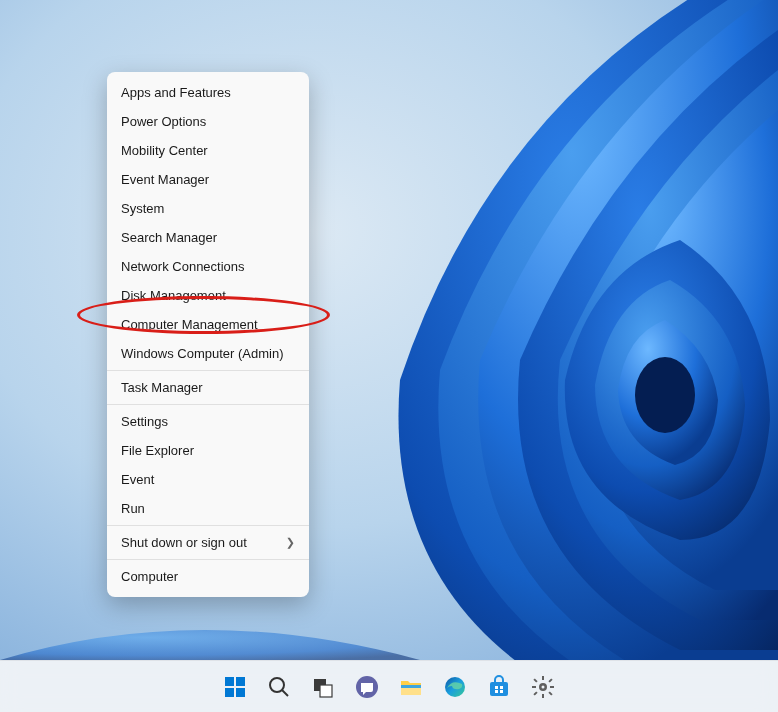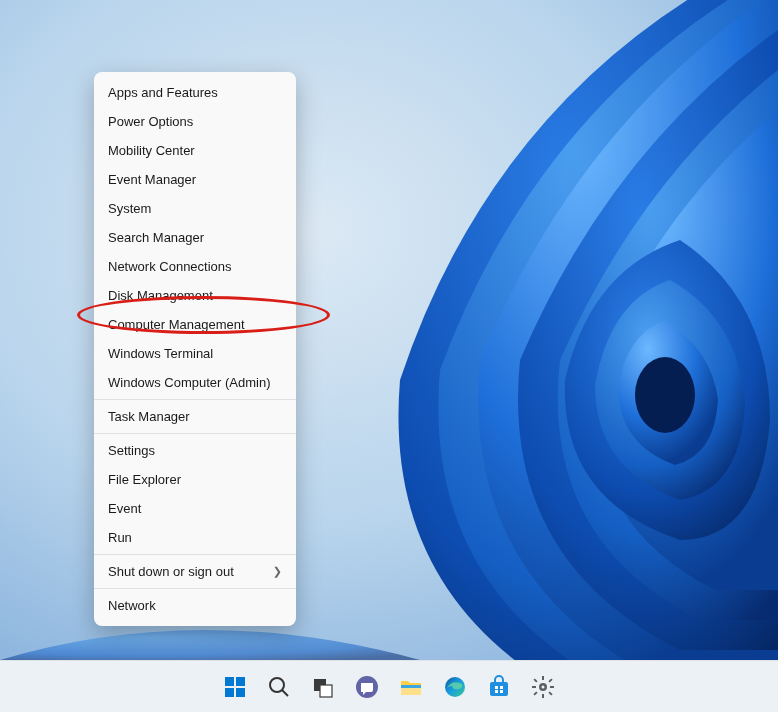--- a/index.html
+++ b/index.html
@@ -21,21 +21,21 @@
       width: 100%;
       height: 660px;
       overflow: hidden;
     }
     .desktop-bg svg {
       width: 100%;
       height: 100%;
     }
     .context-menu {
       position: absolute;
-      left: 94px;
+      left: 107px;
       top: 72px;
       width: 202px;
       background: #f9f9f9;
       border-radius: 8px;
       box-shadow: 0 8px 24px rgba(0,0,0,0.25);
       padding: 6px 0;
       z-index: 10;
     }
     .menu-item {
       padding: 7px 14px;
@@ -162,23 +162,20 @@
   <div class="menu-item">
       <span>Network Connections</span>
     </div>
   <div class="menu-item">
       <span>Disk Management</span>
     </div>
   <div class="menu-item">
       <span>Computer Management</span>
     </div>
   <div class="menu-item">
-      <span>Windows Terminal</span>
-    </div>
-  <div class="menu-item">
       <span>Windows Computer (Admin)</span>
     </div>
   <div class="menu-separator"></div>
   <div class="menu-item">
       <span>Task Manager</span>
     </div>
   <div class="menu-separator"></div>
   <div class="menu-item">
       <span>Settings</span>
     </div>
@@ -191,21 +188,21 @@
   <div class="menu-item">
       <span>Run</span>
     </div>
   <div class="menu-separator"></div>
   <div class="menu-item">
     <span>Shut down or sign out</span>
     <span class="chevron">❯</span>
   </div>
   <div class="menu-separator"></div>
   <div class="menu-item">
-      <span>Network</span>
+      <span>Computer</span>
     </div>
 </div>
 
 <div class="highlight-ellipse"></div>
 
 <div class="taskbar">
   <div class="taskbar-icon">
     <svg viewBox="0 0 24 24">
       <rect x="2" y="2" width="9" height="9" fill="#0078d4"></rect>
       <rect x="13" y="2" width="9" height="9" fill="#0078d4"></rect>

